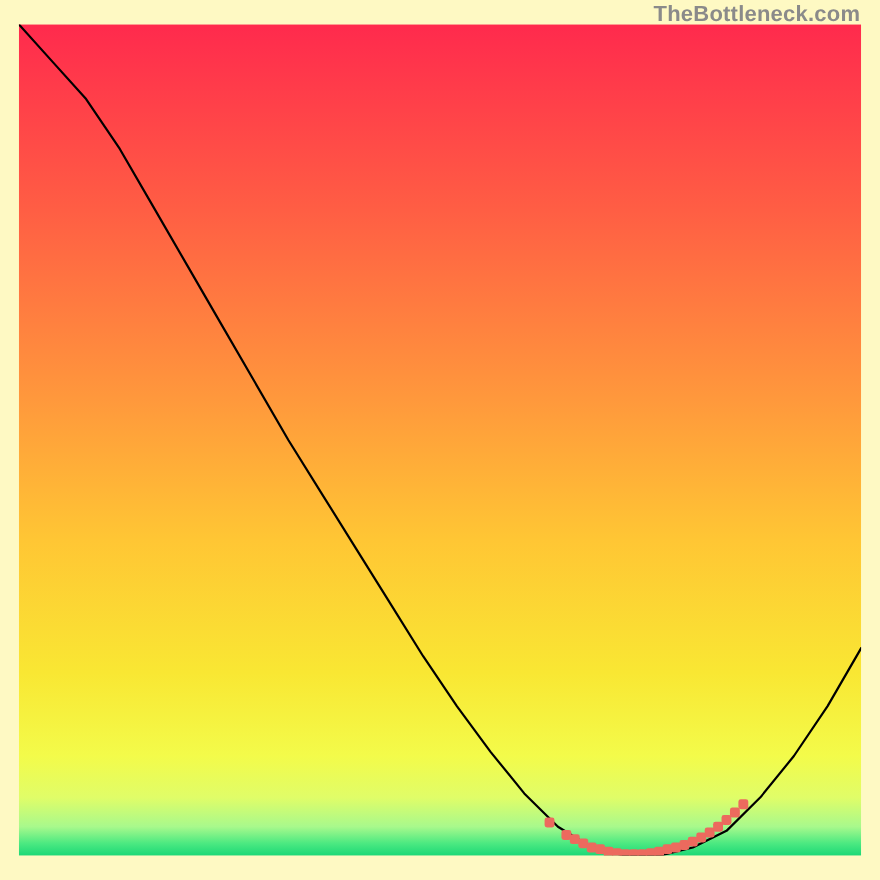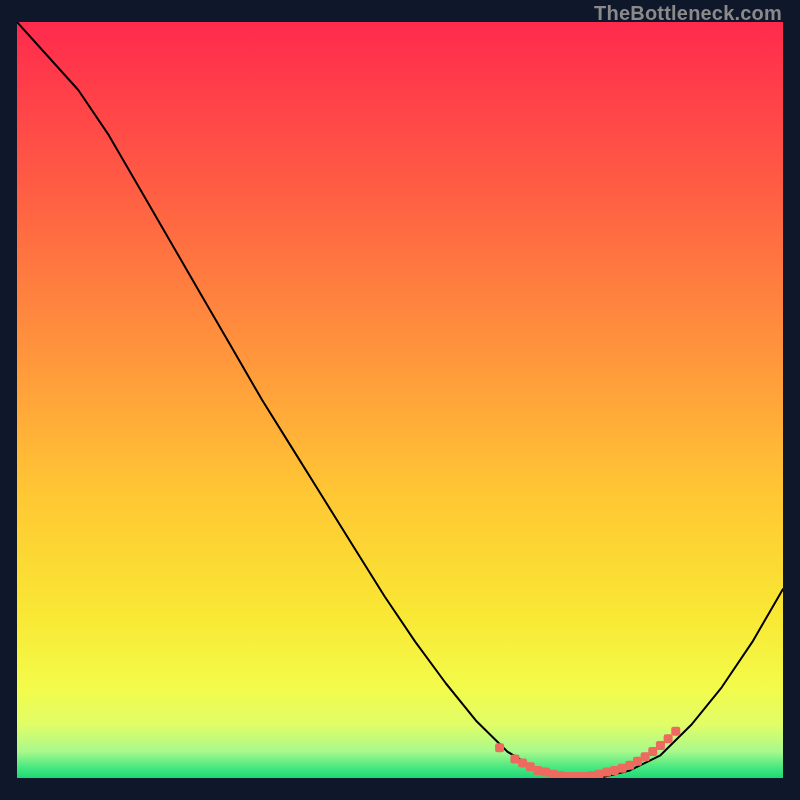--- a/index.html
+++ b/index.html
@@ -9,21 +9,21 @@
     height: 800px;
     background: #000;
     overflow: hidden;
   }
   .frame {
     position: absolute;
     left: 0;
     top: 0;
     width: 800px;
     height: 800px;
-    background: #0f172a;
+    background: #fef9c3;
   }
   .plot-area {
     position: absolute;
     left: 17px;
     top: 22px;
     width: 766px;
     height: 756px;
     overflow: hidden;
   }
   svg.bg {

